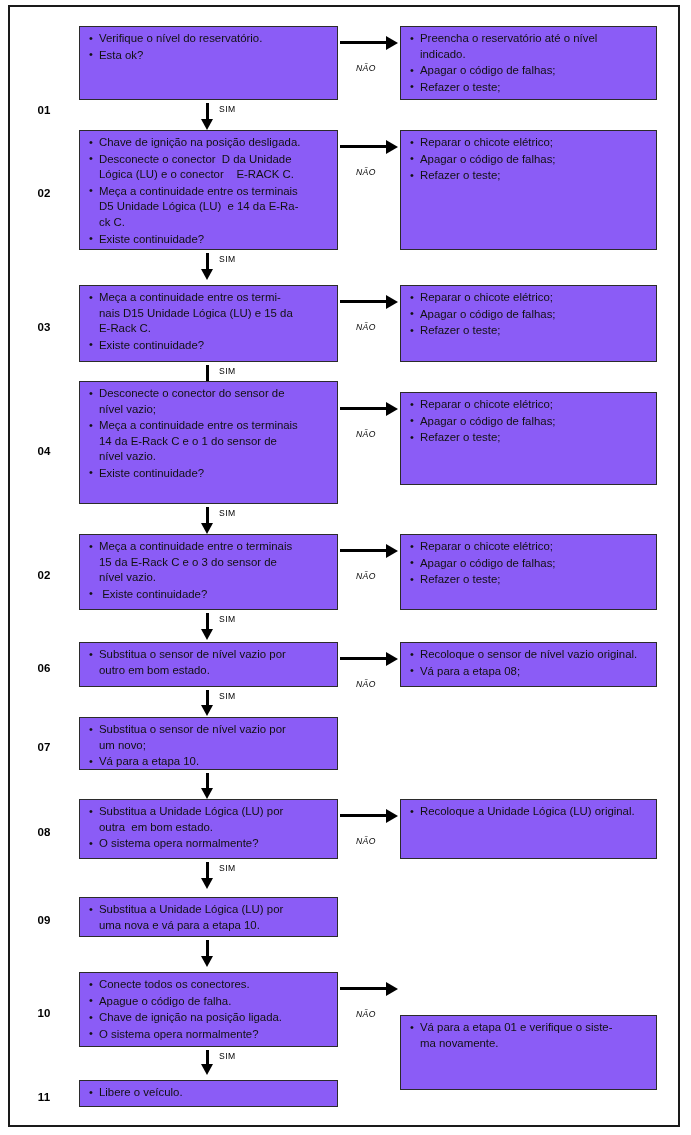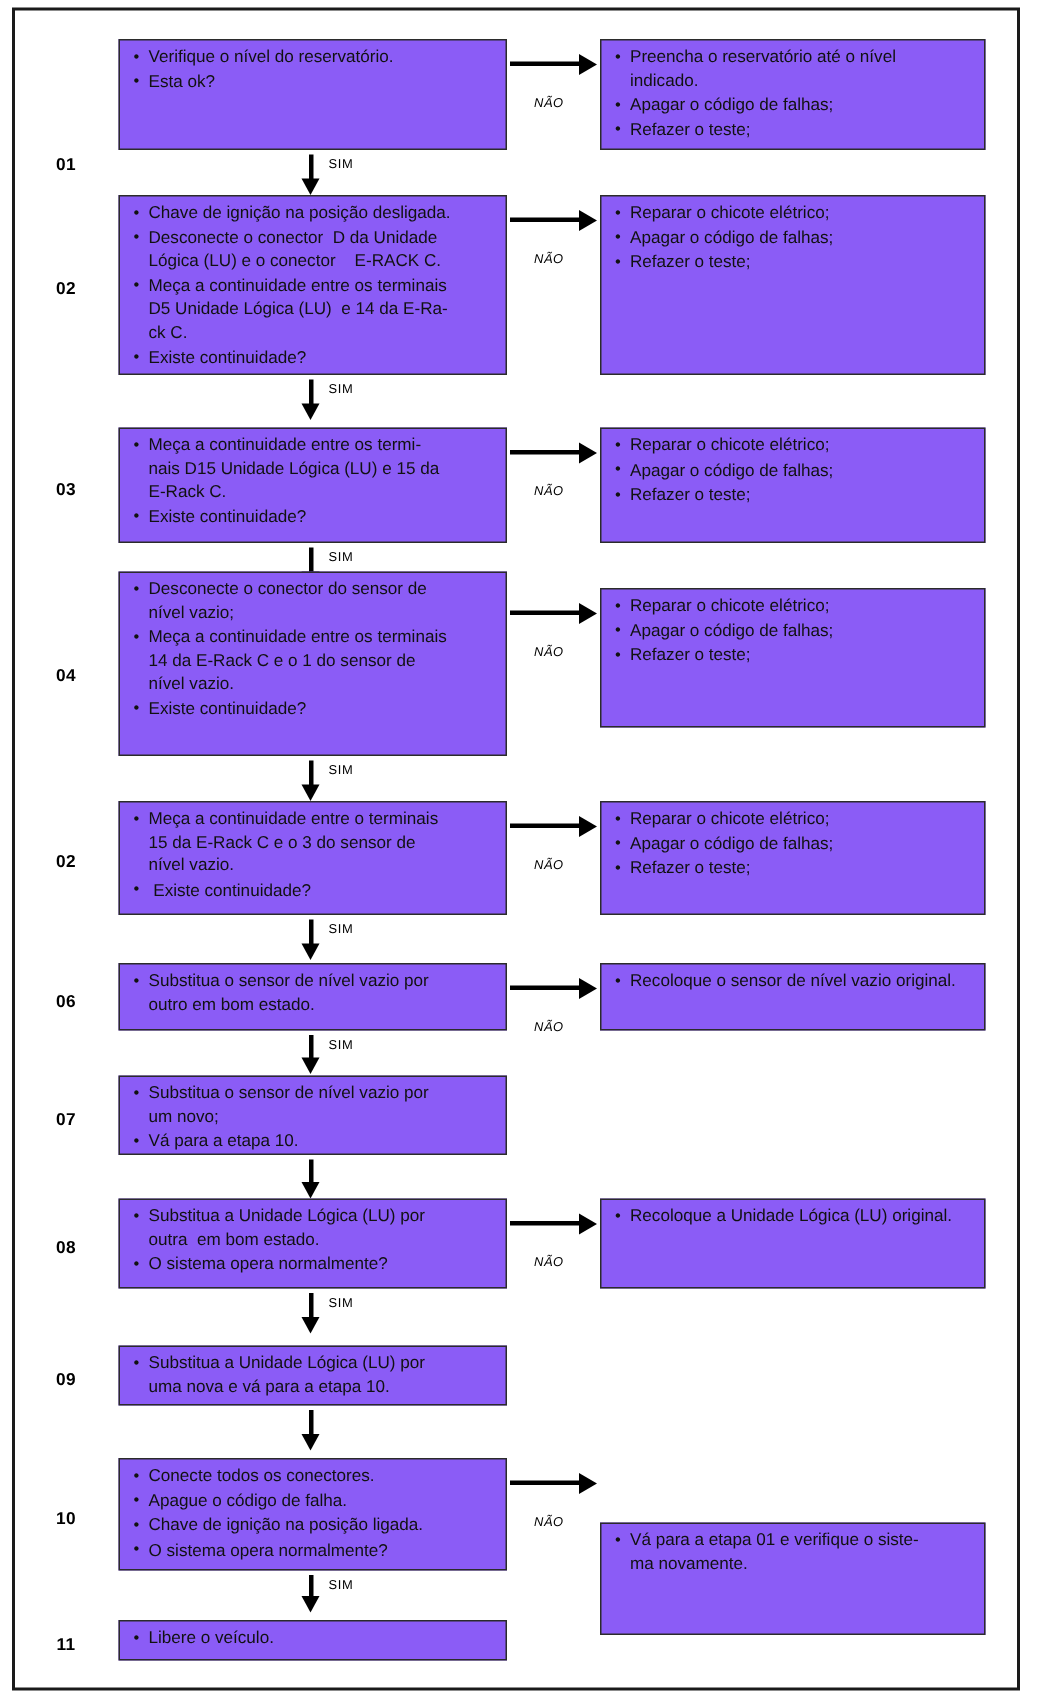--- a/index.html
+++ b/index.html
@@ -301,20 +301,21 @@
           </ul>
         </div>
         <div class="arrow-h" style="left: 330px; top: 643px;">
           <div class="shaft"></div>
           <div class="head"></div>
           <div class="lbl">NÃO</div>
         </div>
         <div class="box right" style="left: 390px; top: 635px; height: 45px;">
           <ul class="bullets">
             <li>Recoloque o sensor de nível vazio original.</li>
+            <li>Vá para a etapa 08;</li>
           </ul>
         </div>
         <div class="arrow-v" style="left: 191px; top: 683px; height: 25px;">
           <div class="shaft" style="height: 16px;"></div>
           <div class="head" style="top: 15px;"></div>
           <div class="lbl">SIM</div>
         </div>
       </div>
       <div class="step">
         <div class="step-num" style="left: 14px; top: 733.5px;">07</div>

